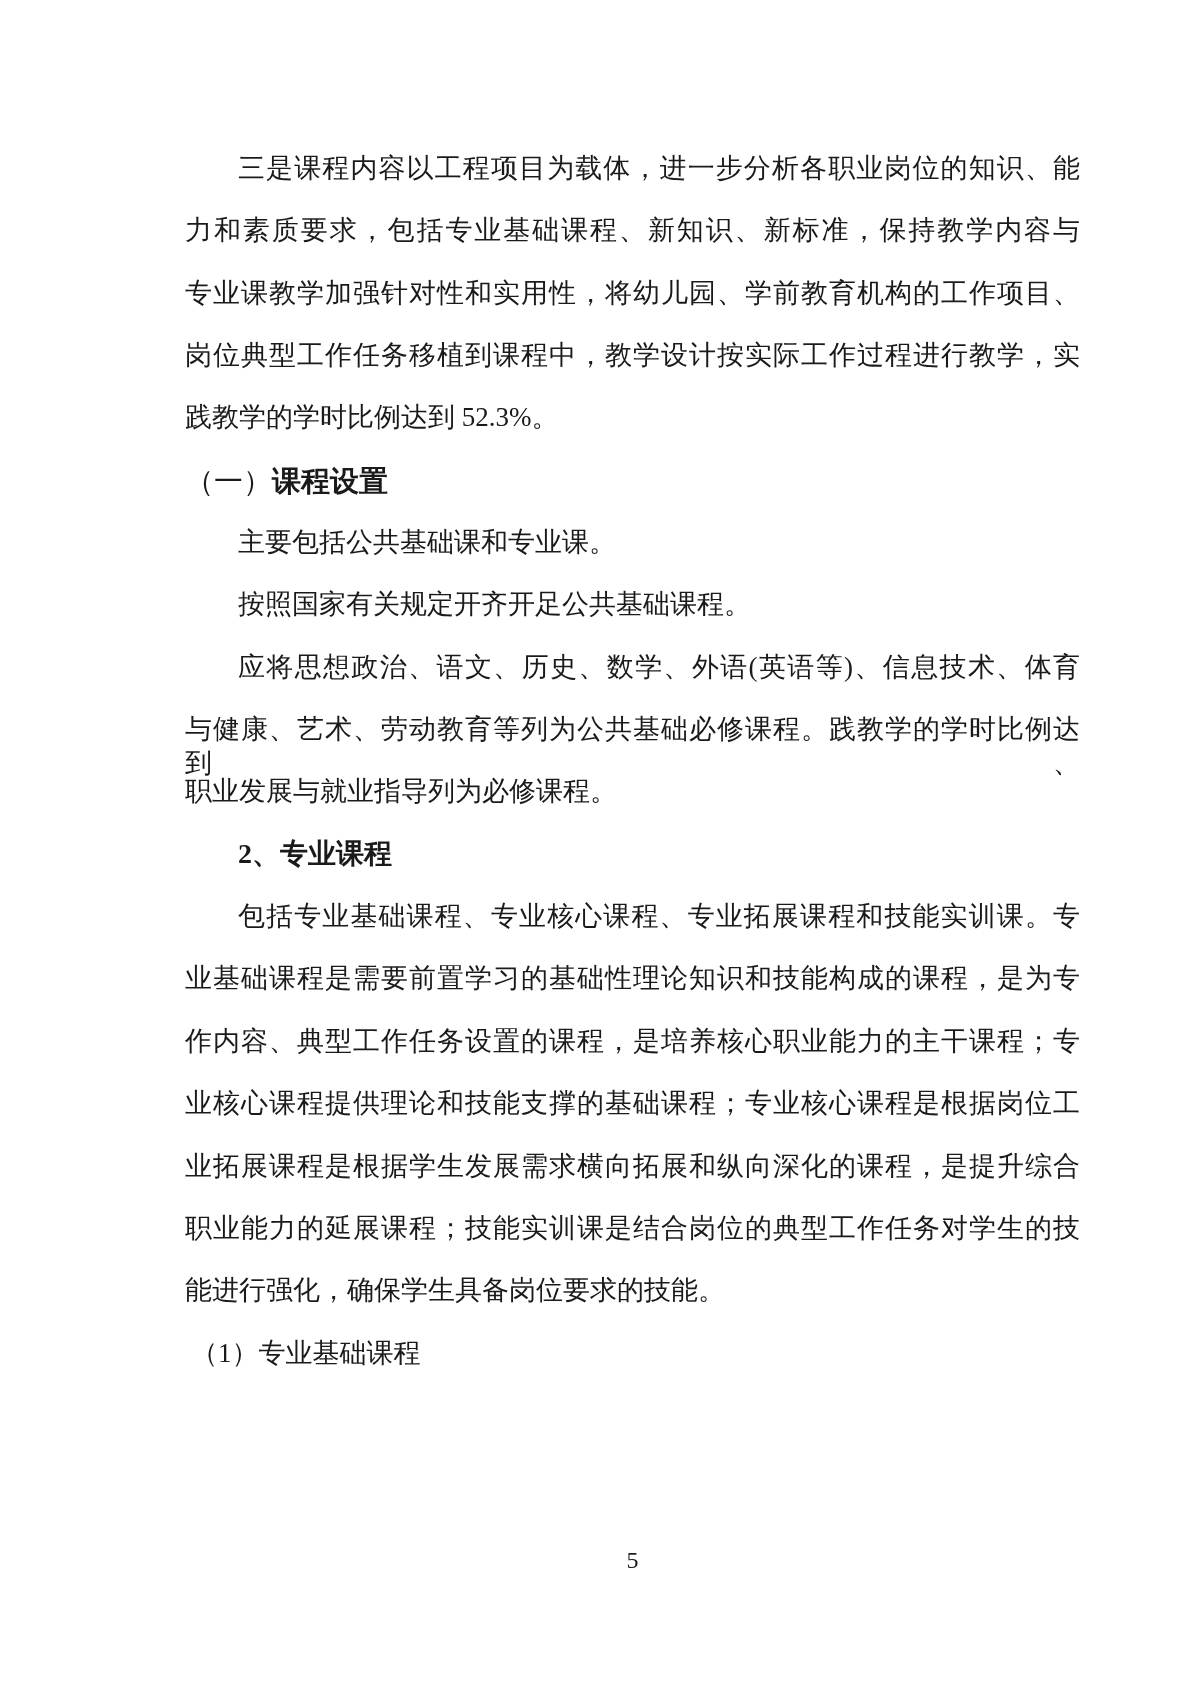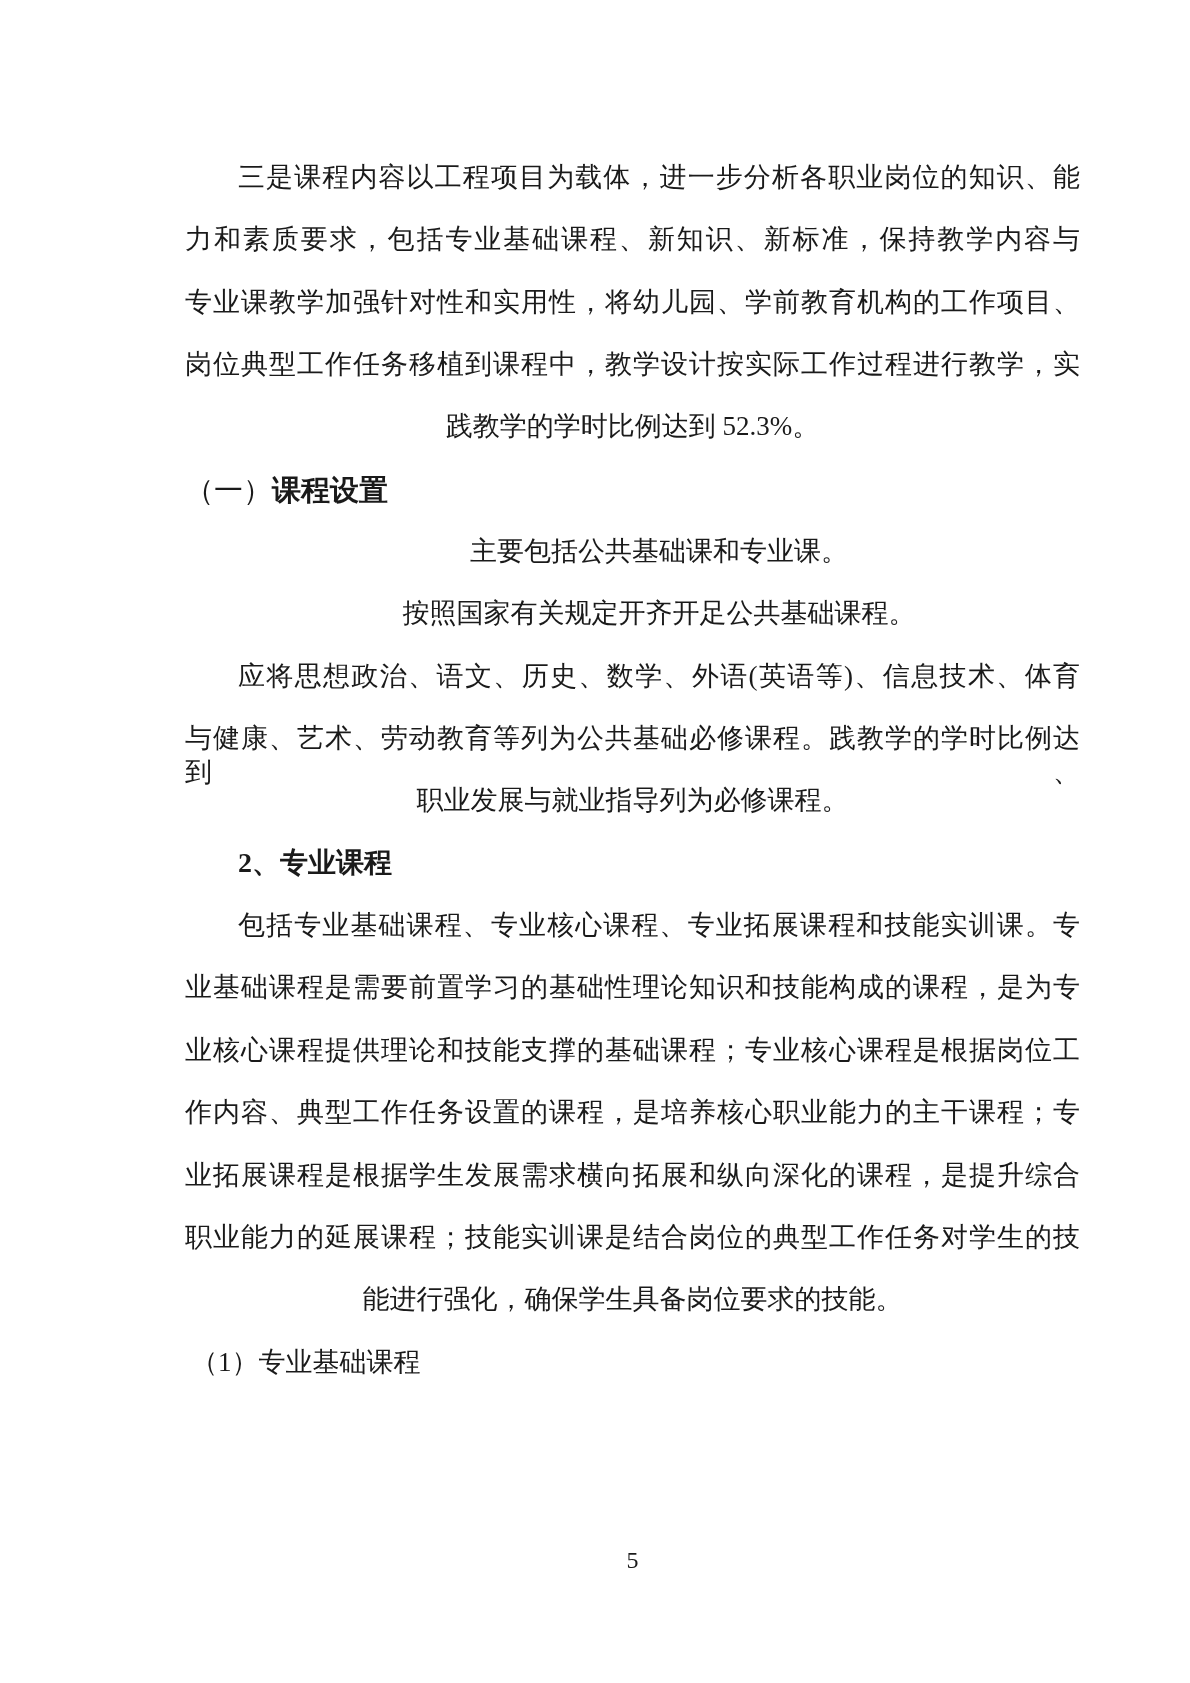--- a/index.html
+++ b/index.html
@@ -12,39 +12,39 @@
     width: 1190px;
     height: 1683px;
     background: #ffffff;
     font-family: "Liberation Serif", "DejaVu Serif", serif;
     color: #1a1a1a;
     overflow: hidden;
   }
   .textcol {
     position: absolute;
     left: 185px;
-    top: 160px;
+    top: 151px;
     width: 895px;
   }
   .line {
     height: 62.35px;
     font-size: 27px;
     line-height: 34px;
     white-space: normal;
     overflow: visible;
   }
   
   .full {
     text-align: justify;
     text-align-last: justify;
     text-justify: inter-character;
   }
   
   .last {
-    text-align: center;
+    text-align: left;
   }
   .indent {
     text-indent: 53px;
   }
   .h-section {
     font-size: 29px;
     line-height: 36px;
   }
   .h-section .prefix {
     font-weight: normal;
@@ -94,22 +94,22 @@
     <div class="line last indent">按照国家有关规定开齐开足公共基础课程。</div>
 
     <div class="line full indent">应将思想政治、语文、历史、数学、外语(英语等)、信息技术、体育</div>
     <div class="line full">与健康、艺术、劳动教育等列为公共基础必修课程。践教学的学时比例达到、</div>
     <div class="line last">职业发展与就业指导列为必修课程。</div>
 
     <div class="line h-sub indent">2、专业课程</div>
 
     <div class="line full indent">包括专业基础课程、专业核心课程、专业拓展课程和技能实训课。专</div>
     <div class="line full">业基础课程是需要前置学习的基础性理论知识和技能构成的课程，是为专</div>
+    <div class="line full">作内容、典型工作任务设置的课程，是培养核心职业能力的主干课程；专</div>
     <div class="line full">业核心课程提供理论和技能支撑的基础课程；专业核心课程是根据岗位工</div>
-    <div class="line full">作内容、典型工作任务设置的课程，是培养核心职业能力的主干课程；专</div>
     <div class="line full">业拓展课程是根据学生发展需求横向拓展和纵向深化的课程，是提升综合</div>
     <div class="line full">职业能力的延展课程；技能实训课是结合岗位的典型工作任务对学生的技</div>
     <div class="line last">能进行强化，确保学生具备岗位要求的技能。</div>
 
     <div class="line h-item">（1）专业基础课程</div>
 
   </div>
 
   <div class="footer">
     <span>5</span>

